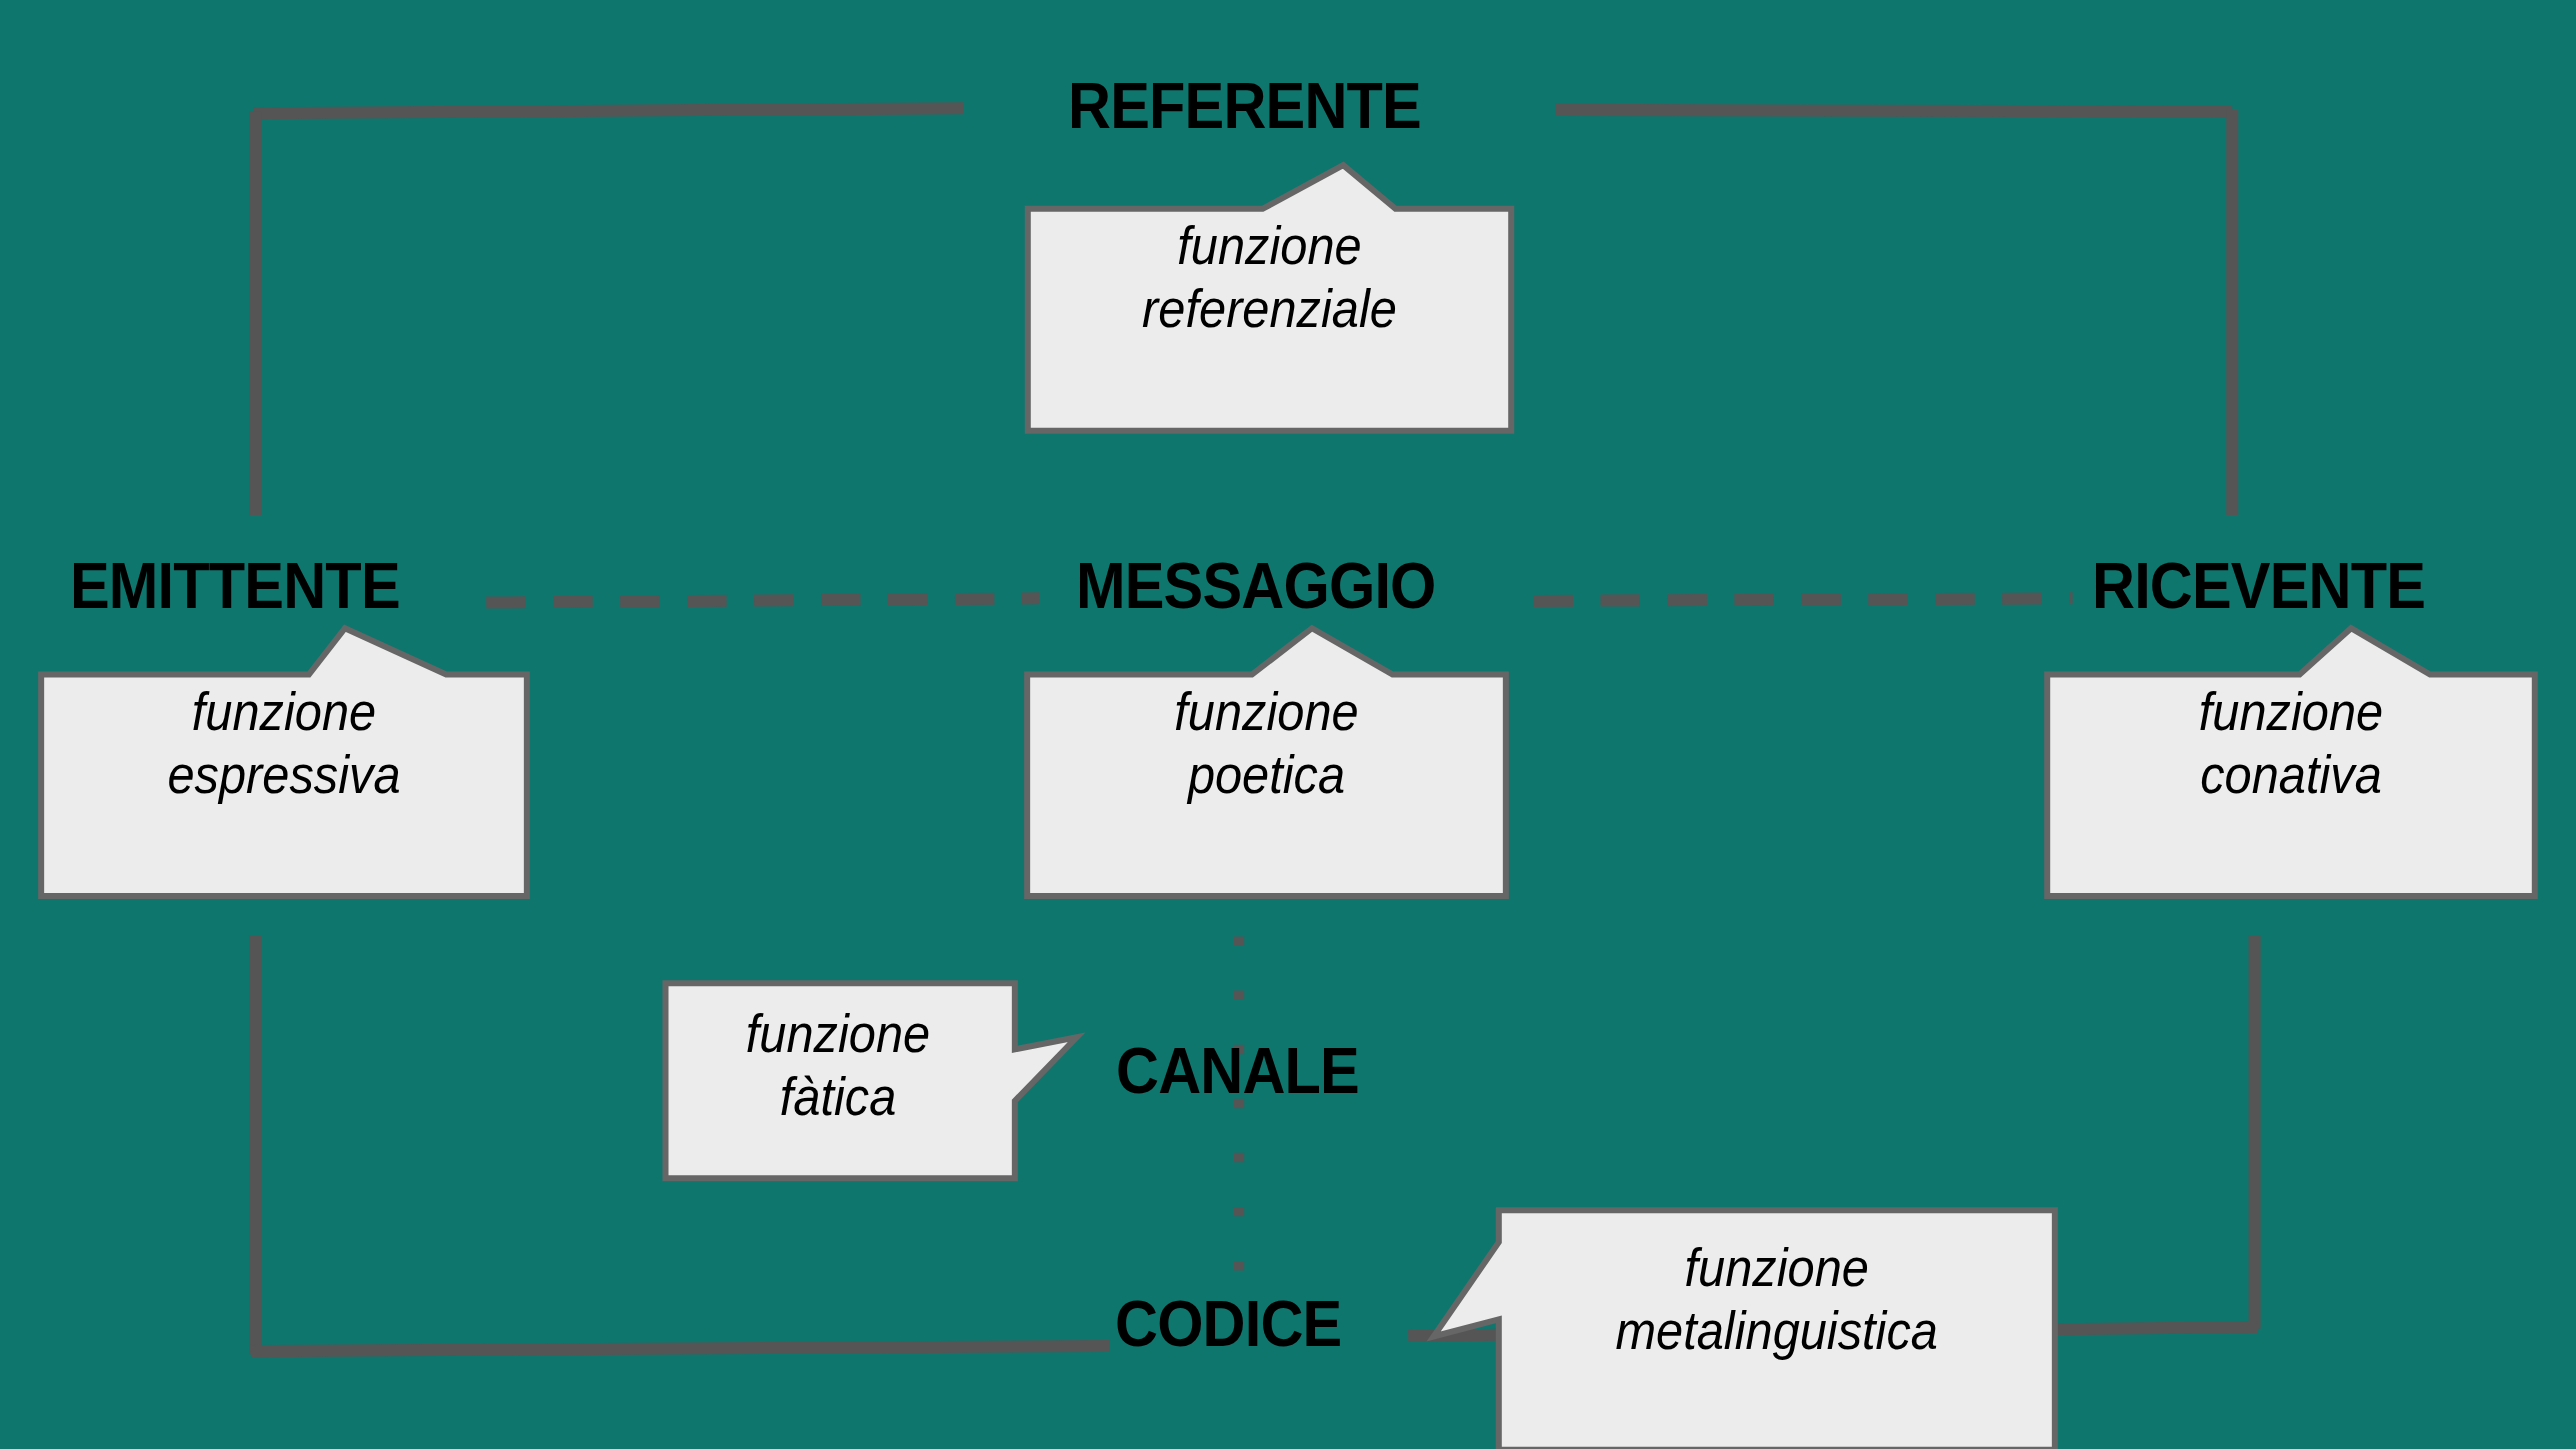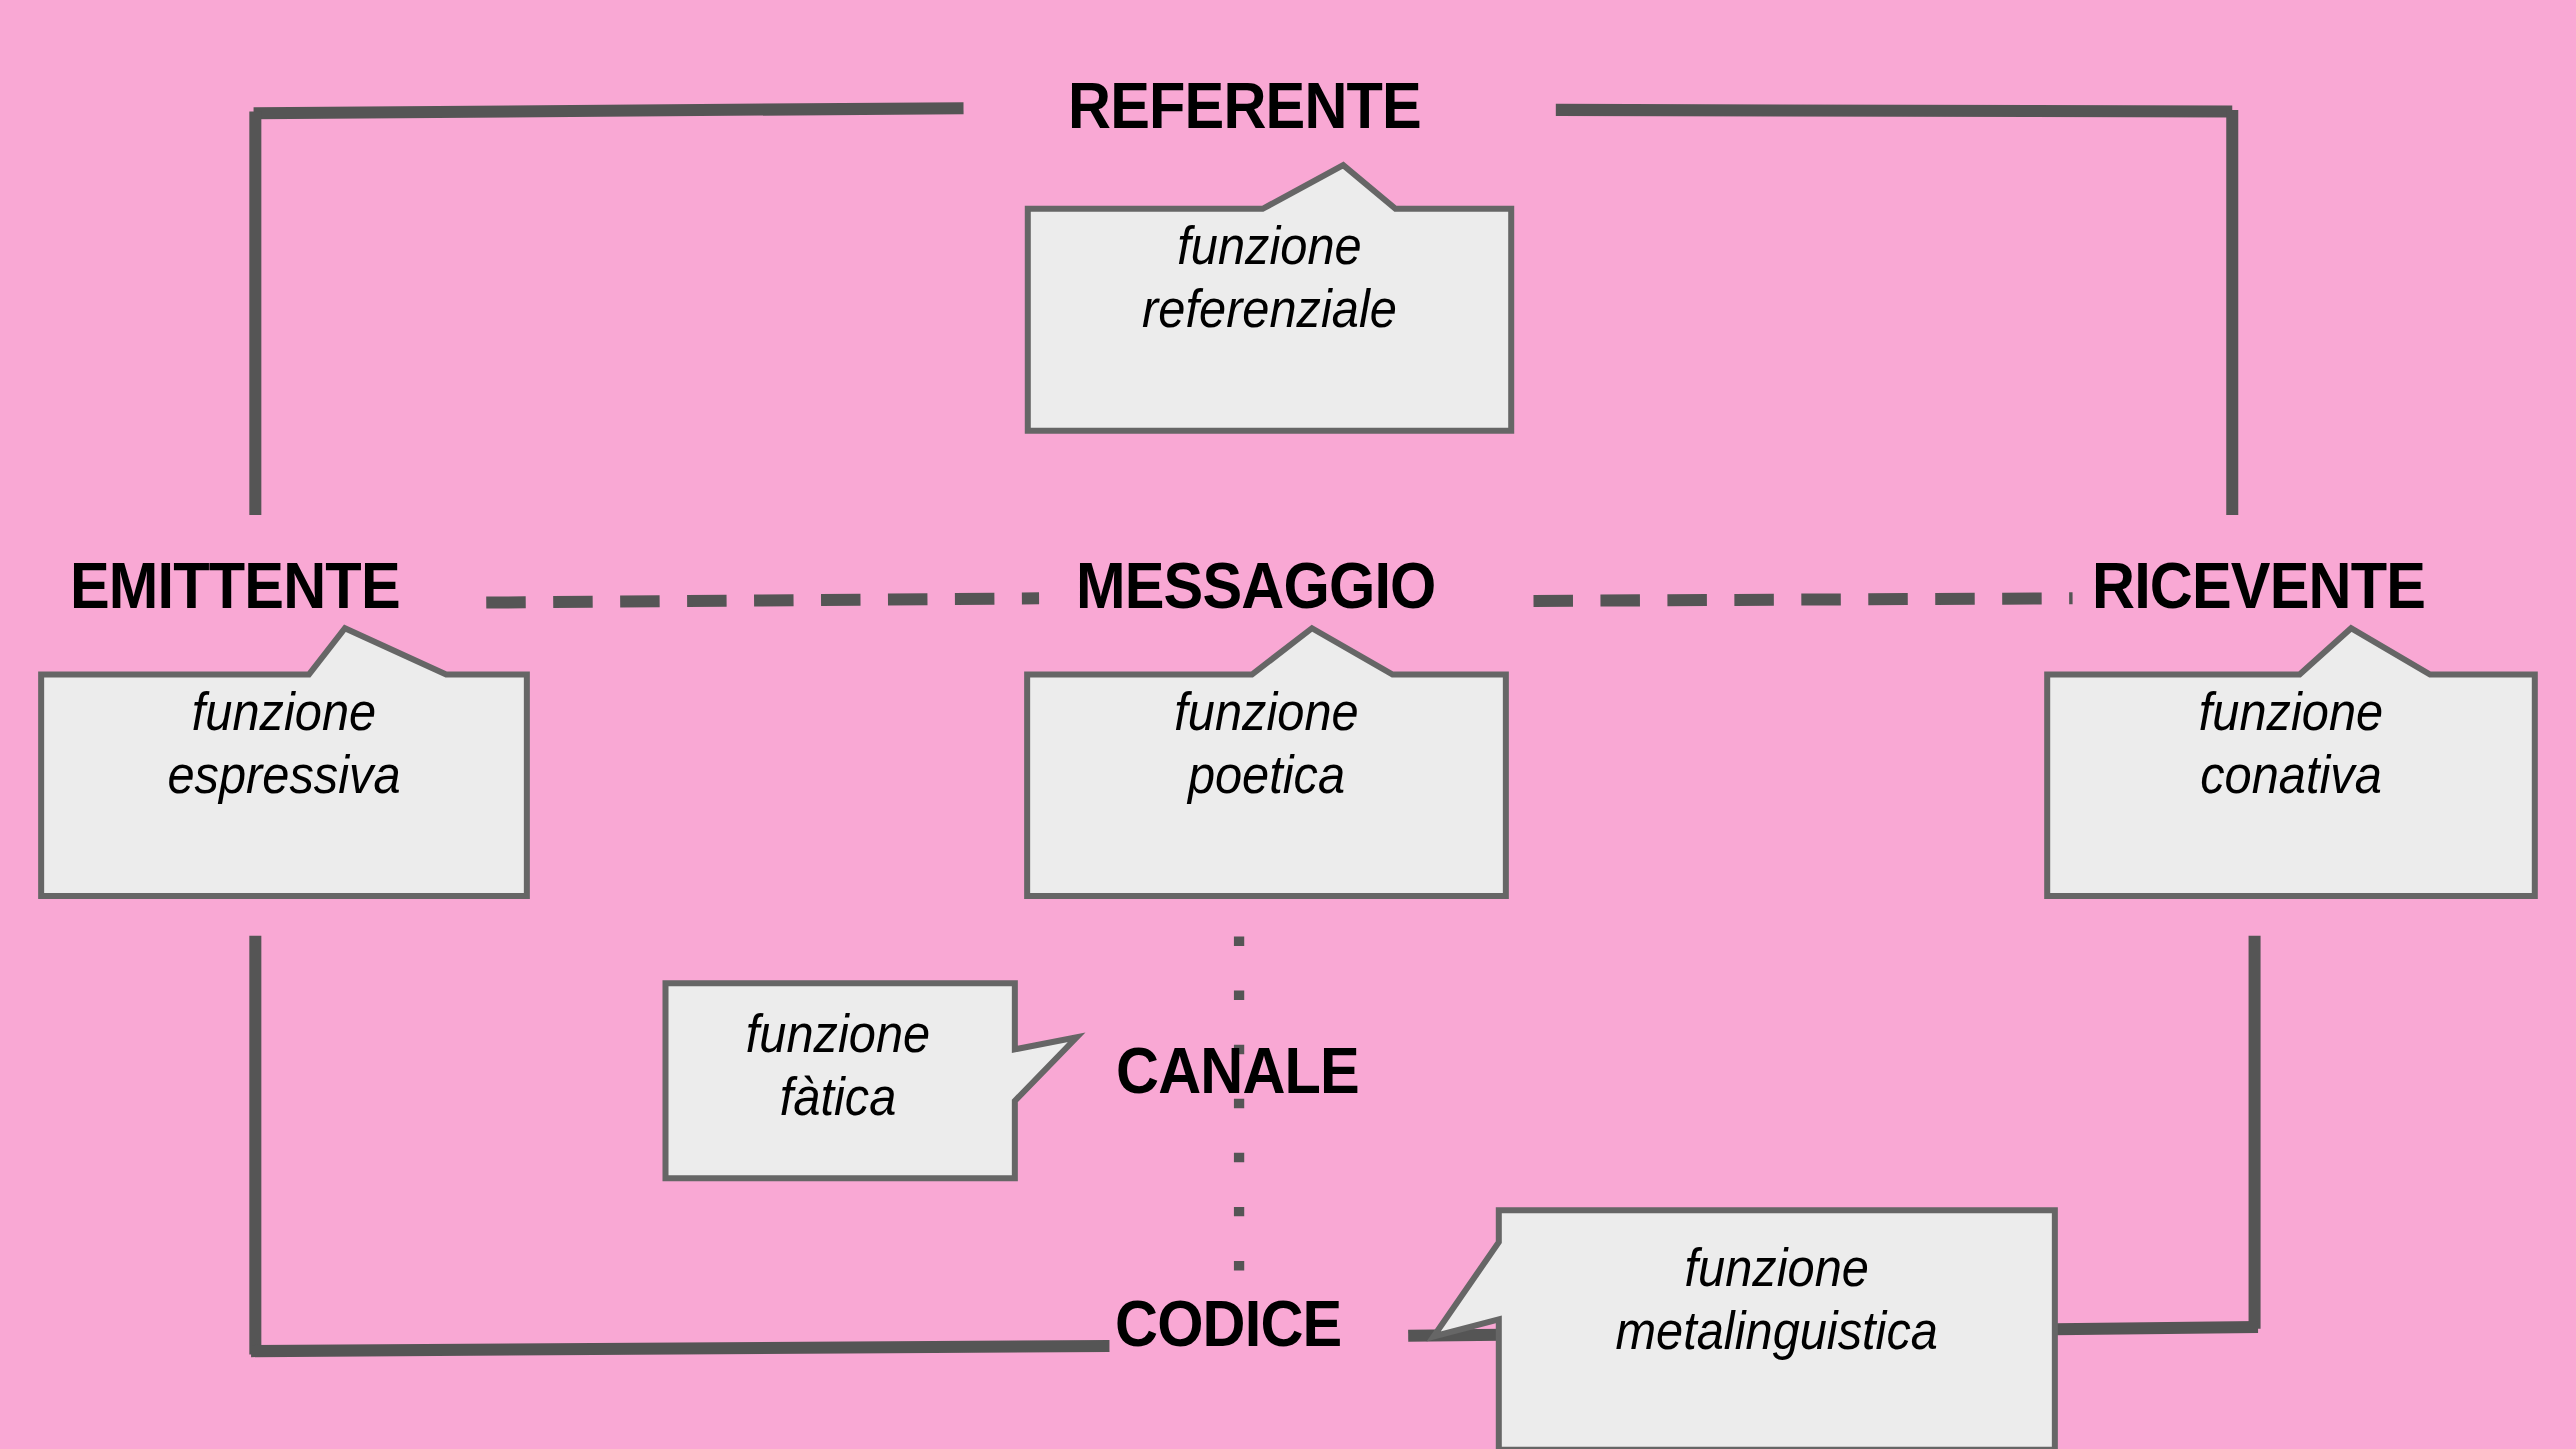--- a/index.html
+++ b/index.html
@@ -5,21 +5,21 @@
 <style>
   html, body {
     margin: 0;
     padding: 0;
     background: #ffffff;
   }
   #stage {
     position: relative;
     width: 2576px;
     height: 1449px;
-    background: #f9a8d4;
+    background: #0f766e;
     overflow: hidden;
     font-family: "Liberation Sans", "DejaVu Sans", sans-serif;
   }
   #frame-svg {
     position: absolute;
     left: 0;
     top: 0;
     width: 2576px;
     height: 1449px;
     pointer-events: none;

